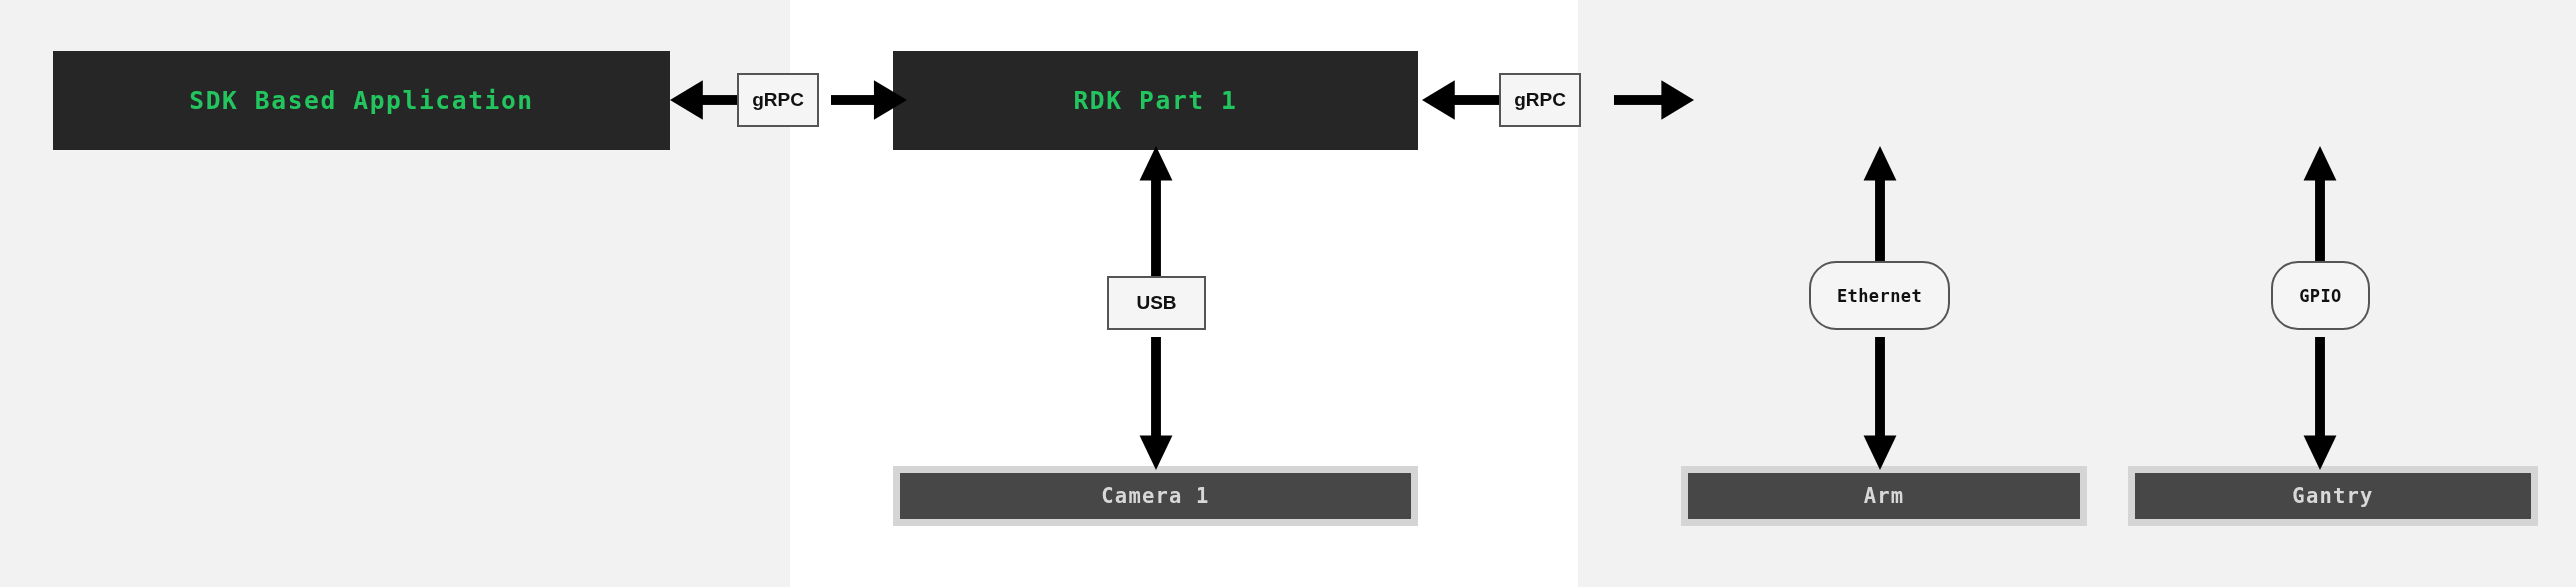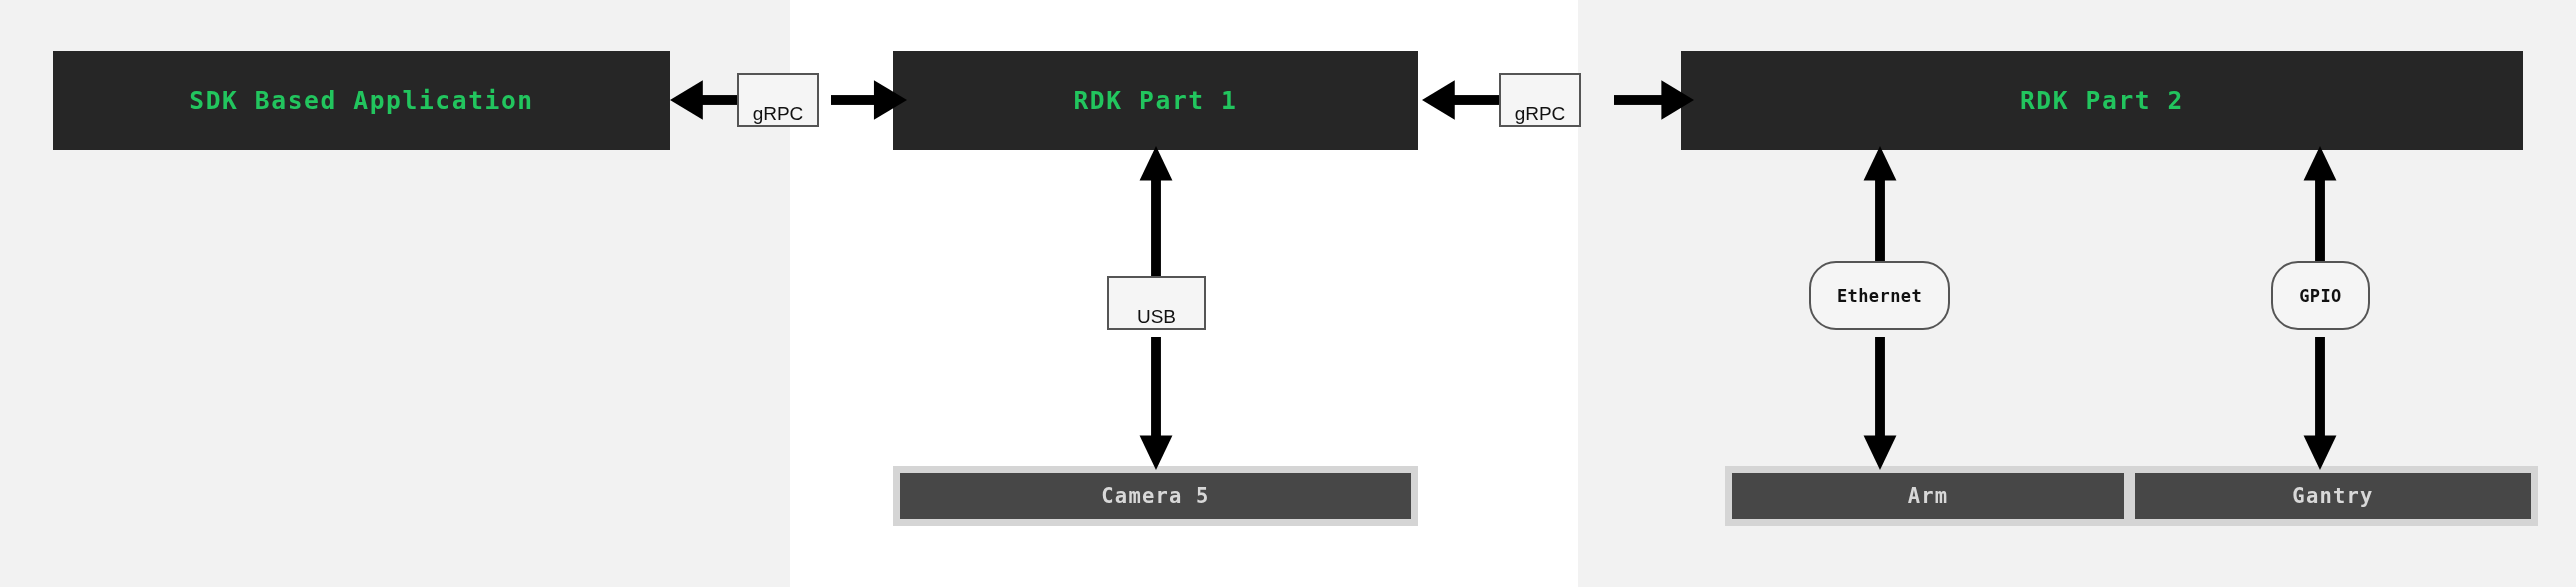--- a/index.html
+++ b/index.html
@@ -54,21 +54,21 @@
     color:#111111;
     white-space:nowrap;
     z-index:6;
   }
   .conn-label.mono{
     font-family:"DejaVu Sans Mono", monospace;
     font-size:17px;font-weight:700;letter-spacing:0.4px;border-radius:27px;
   }
   .conn-label.sans{
     font-family:"Liberation Sans", sans-serif;
-    font-size:19px;font-weight:400;letter-spacing:0px;align-items:flex-end;
+    font-size:19px;font-weight:700;letter-spacing:0px;
   }
 
   
   .arrow-h{position:absolute;height:46px;z-index:2;}
   .arrow-v{position:absolute;width:46px;z-index:2;}
   .arrow-h svg,.arrow-v svg{display:block;width:100%;height:100%;}
 </style>
 </head>
 <body>
 
@@ -79,23 +79,20 @@
   <div class="panel" style="left:1578px;width:998px;background:#f2f2f2;"></div>
 
   <div class="sw-box" style="left:53px;top:51px;width:617px;">
     <span>SDK Based Application</span>
   </div>
 
   <div class="sw-box" style="left:893px;top:51px;width:525px;">
     <span>RDK Part 1</span>
   </div>
 
-  <div class="sw-box" style="left:1681px;top:51px;width:842px;">
-    <span>RDK Part 2</span>
-  </div>
 
   <div class="arrow-h" style="left:670px;top:77px;width:105px;">
     <svg viewBox="0 0 128 56" preserveAspectRatio="none">
       <polygon points="0,28 40,4 40,52" fill="#000000"></polygon>
       <rect x="38" y="22" width="92" height="12" fill="#000000"></rect>
     </svg>
   </div>
 
   <div class="arrow-h" style="left:831px;top:77px;width:76px;">
     <svg viewBox="0 0 92 56" preserveAspectRatio="none">
@@ -172,24 +169,24 @@
       <rect x="22" y="0" width="12" height="122" fill="#000000"></rect>
       <polygon points="28,162 8,120 48,120" fill="#000000"></polygon>
     </svg>
   </div>
 
   <div class="conn-label mono" style="left:2271px;top:261px;width:99px;height:69px;">
     <span>GPIO</span>
   </div>
 
   <div class="hw-box" style="left:893px;top:466px;width:511px;">
-    <span>Camera 5</span>
+    <span>Camera 1</span>
   </div>
 
-  <div class="hw-box" style="left:1681px;top:466px;width:392px;margin-left:44px;">
+  <div class="hw-box" style="left:1681px;top:466px;width:392px;">
     <span>Arm</span>
   </div>
 
   <div class="hw-box" style="left:2128px;top:466px;width:396px;">
     <span>Gantry</span>
   </div>
 
 </div>
 
 

